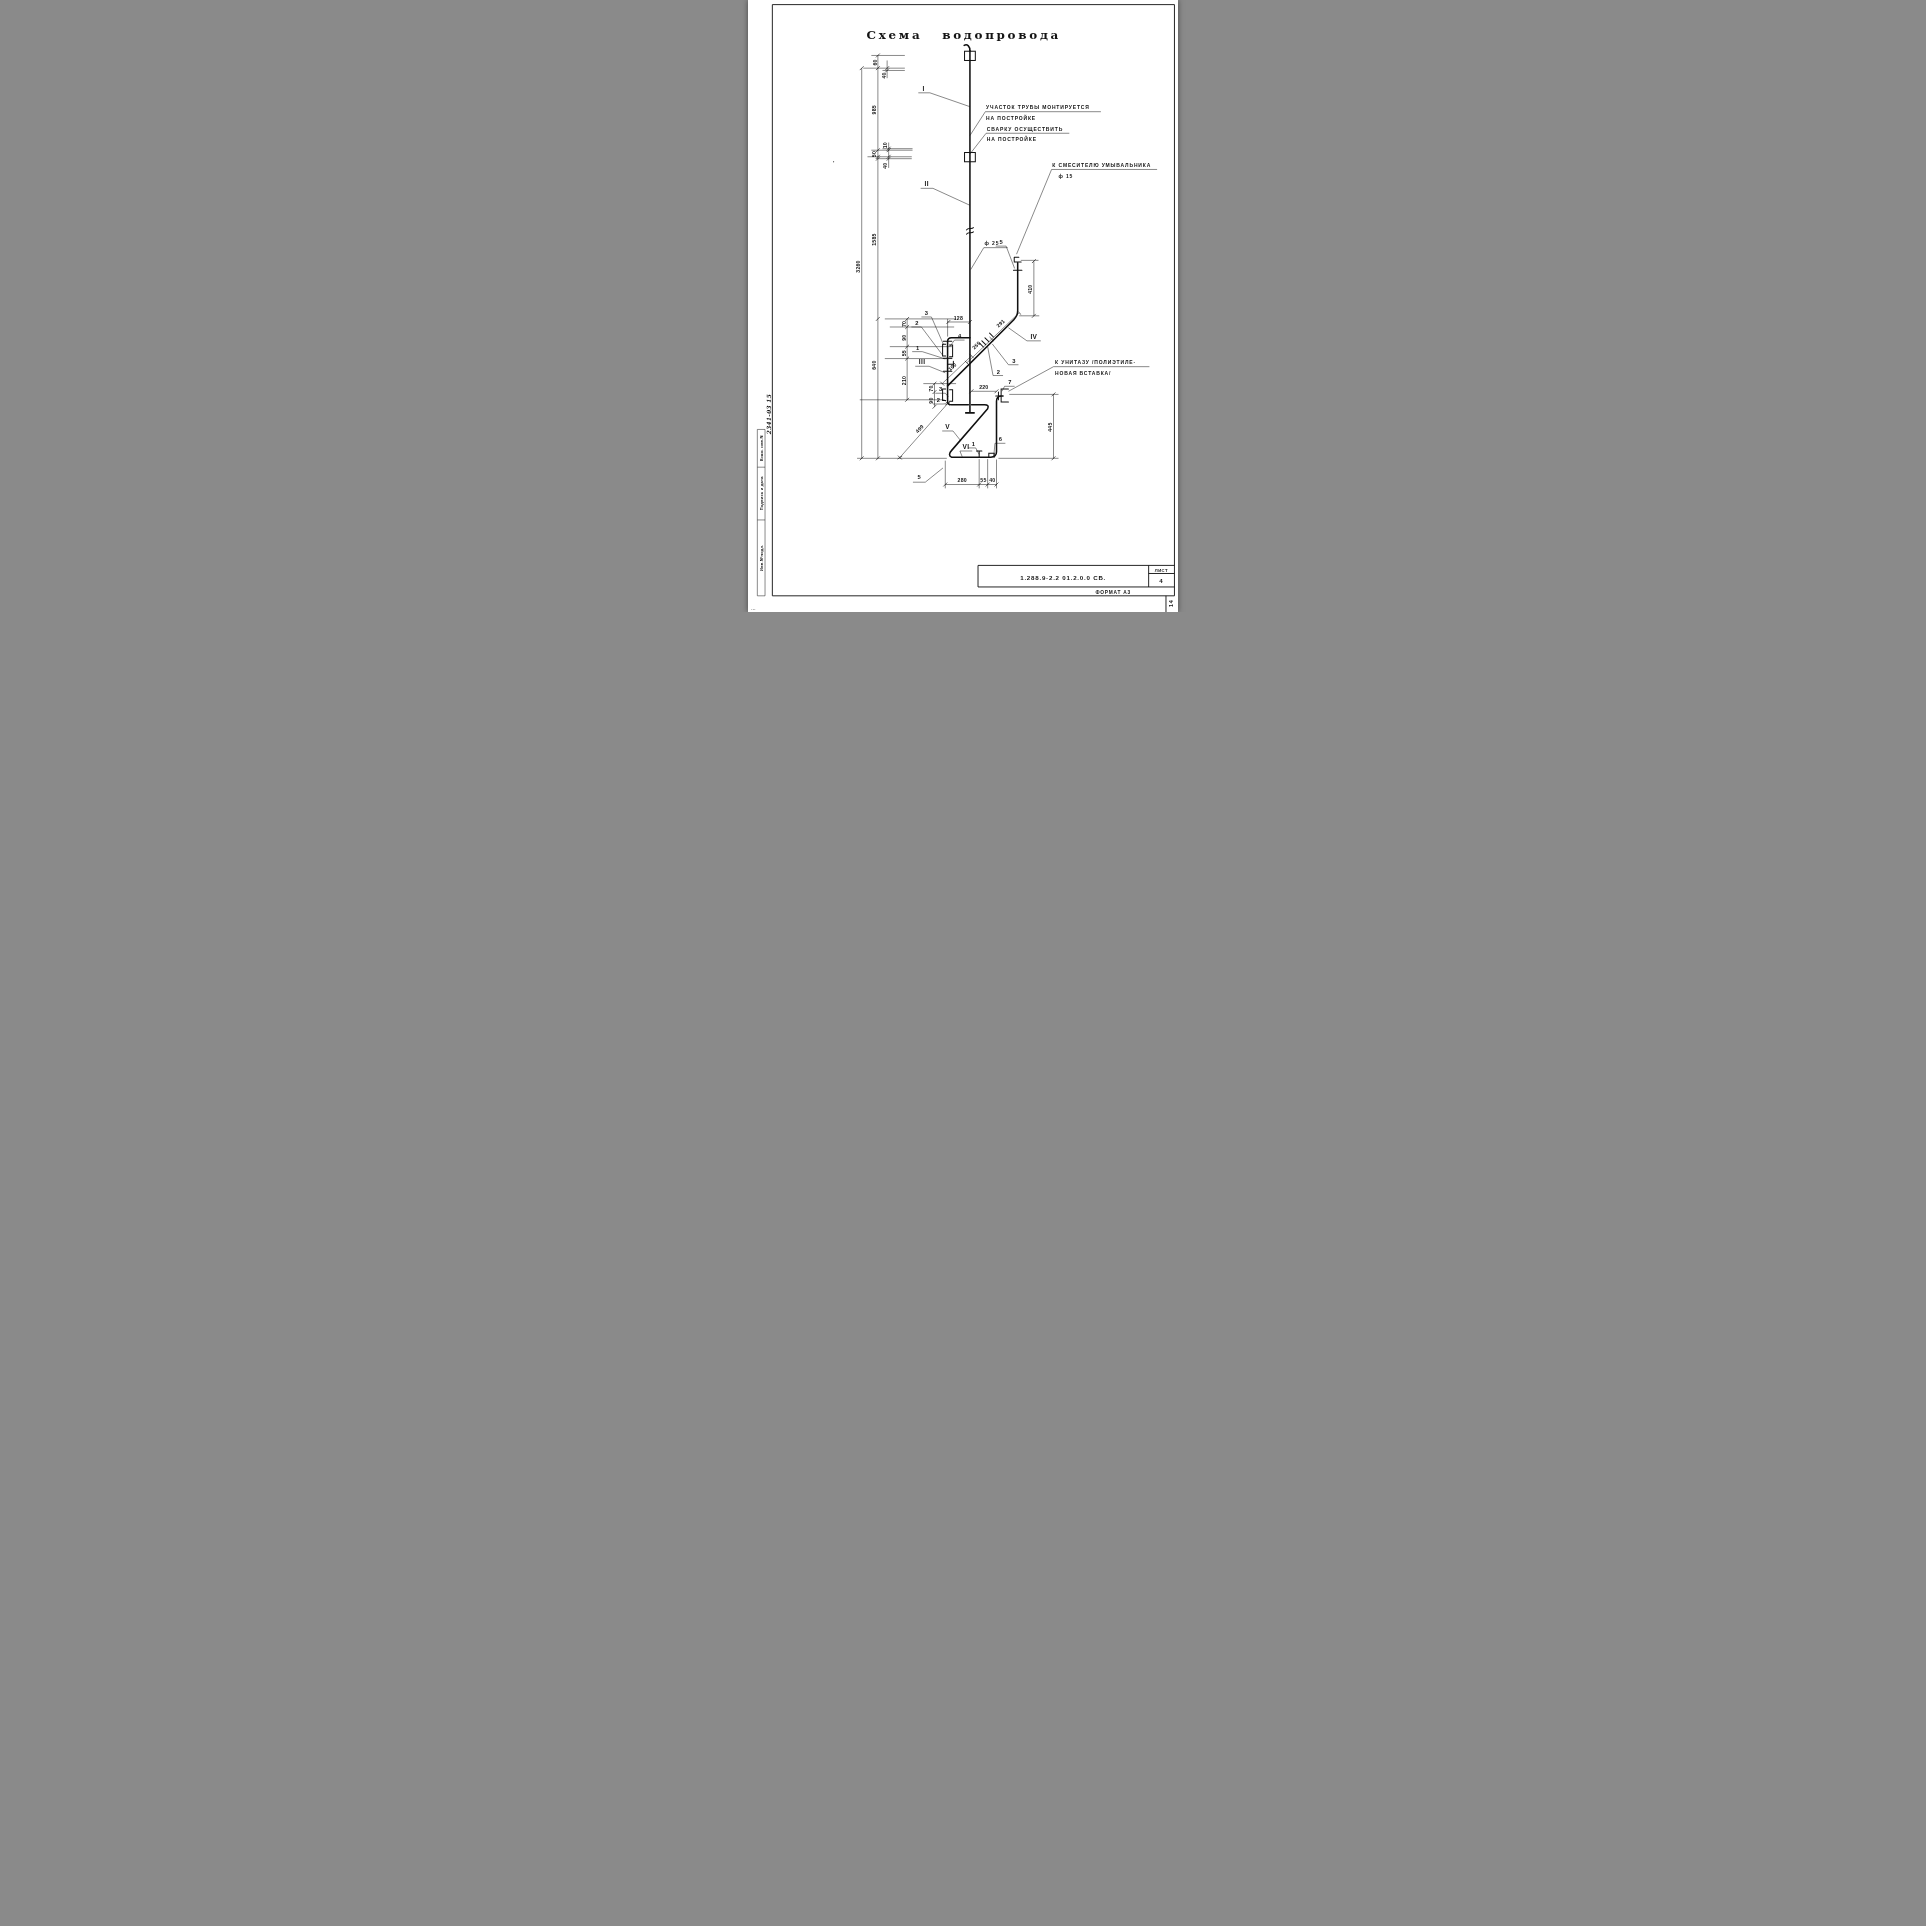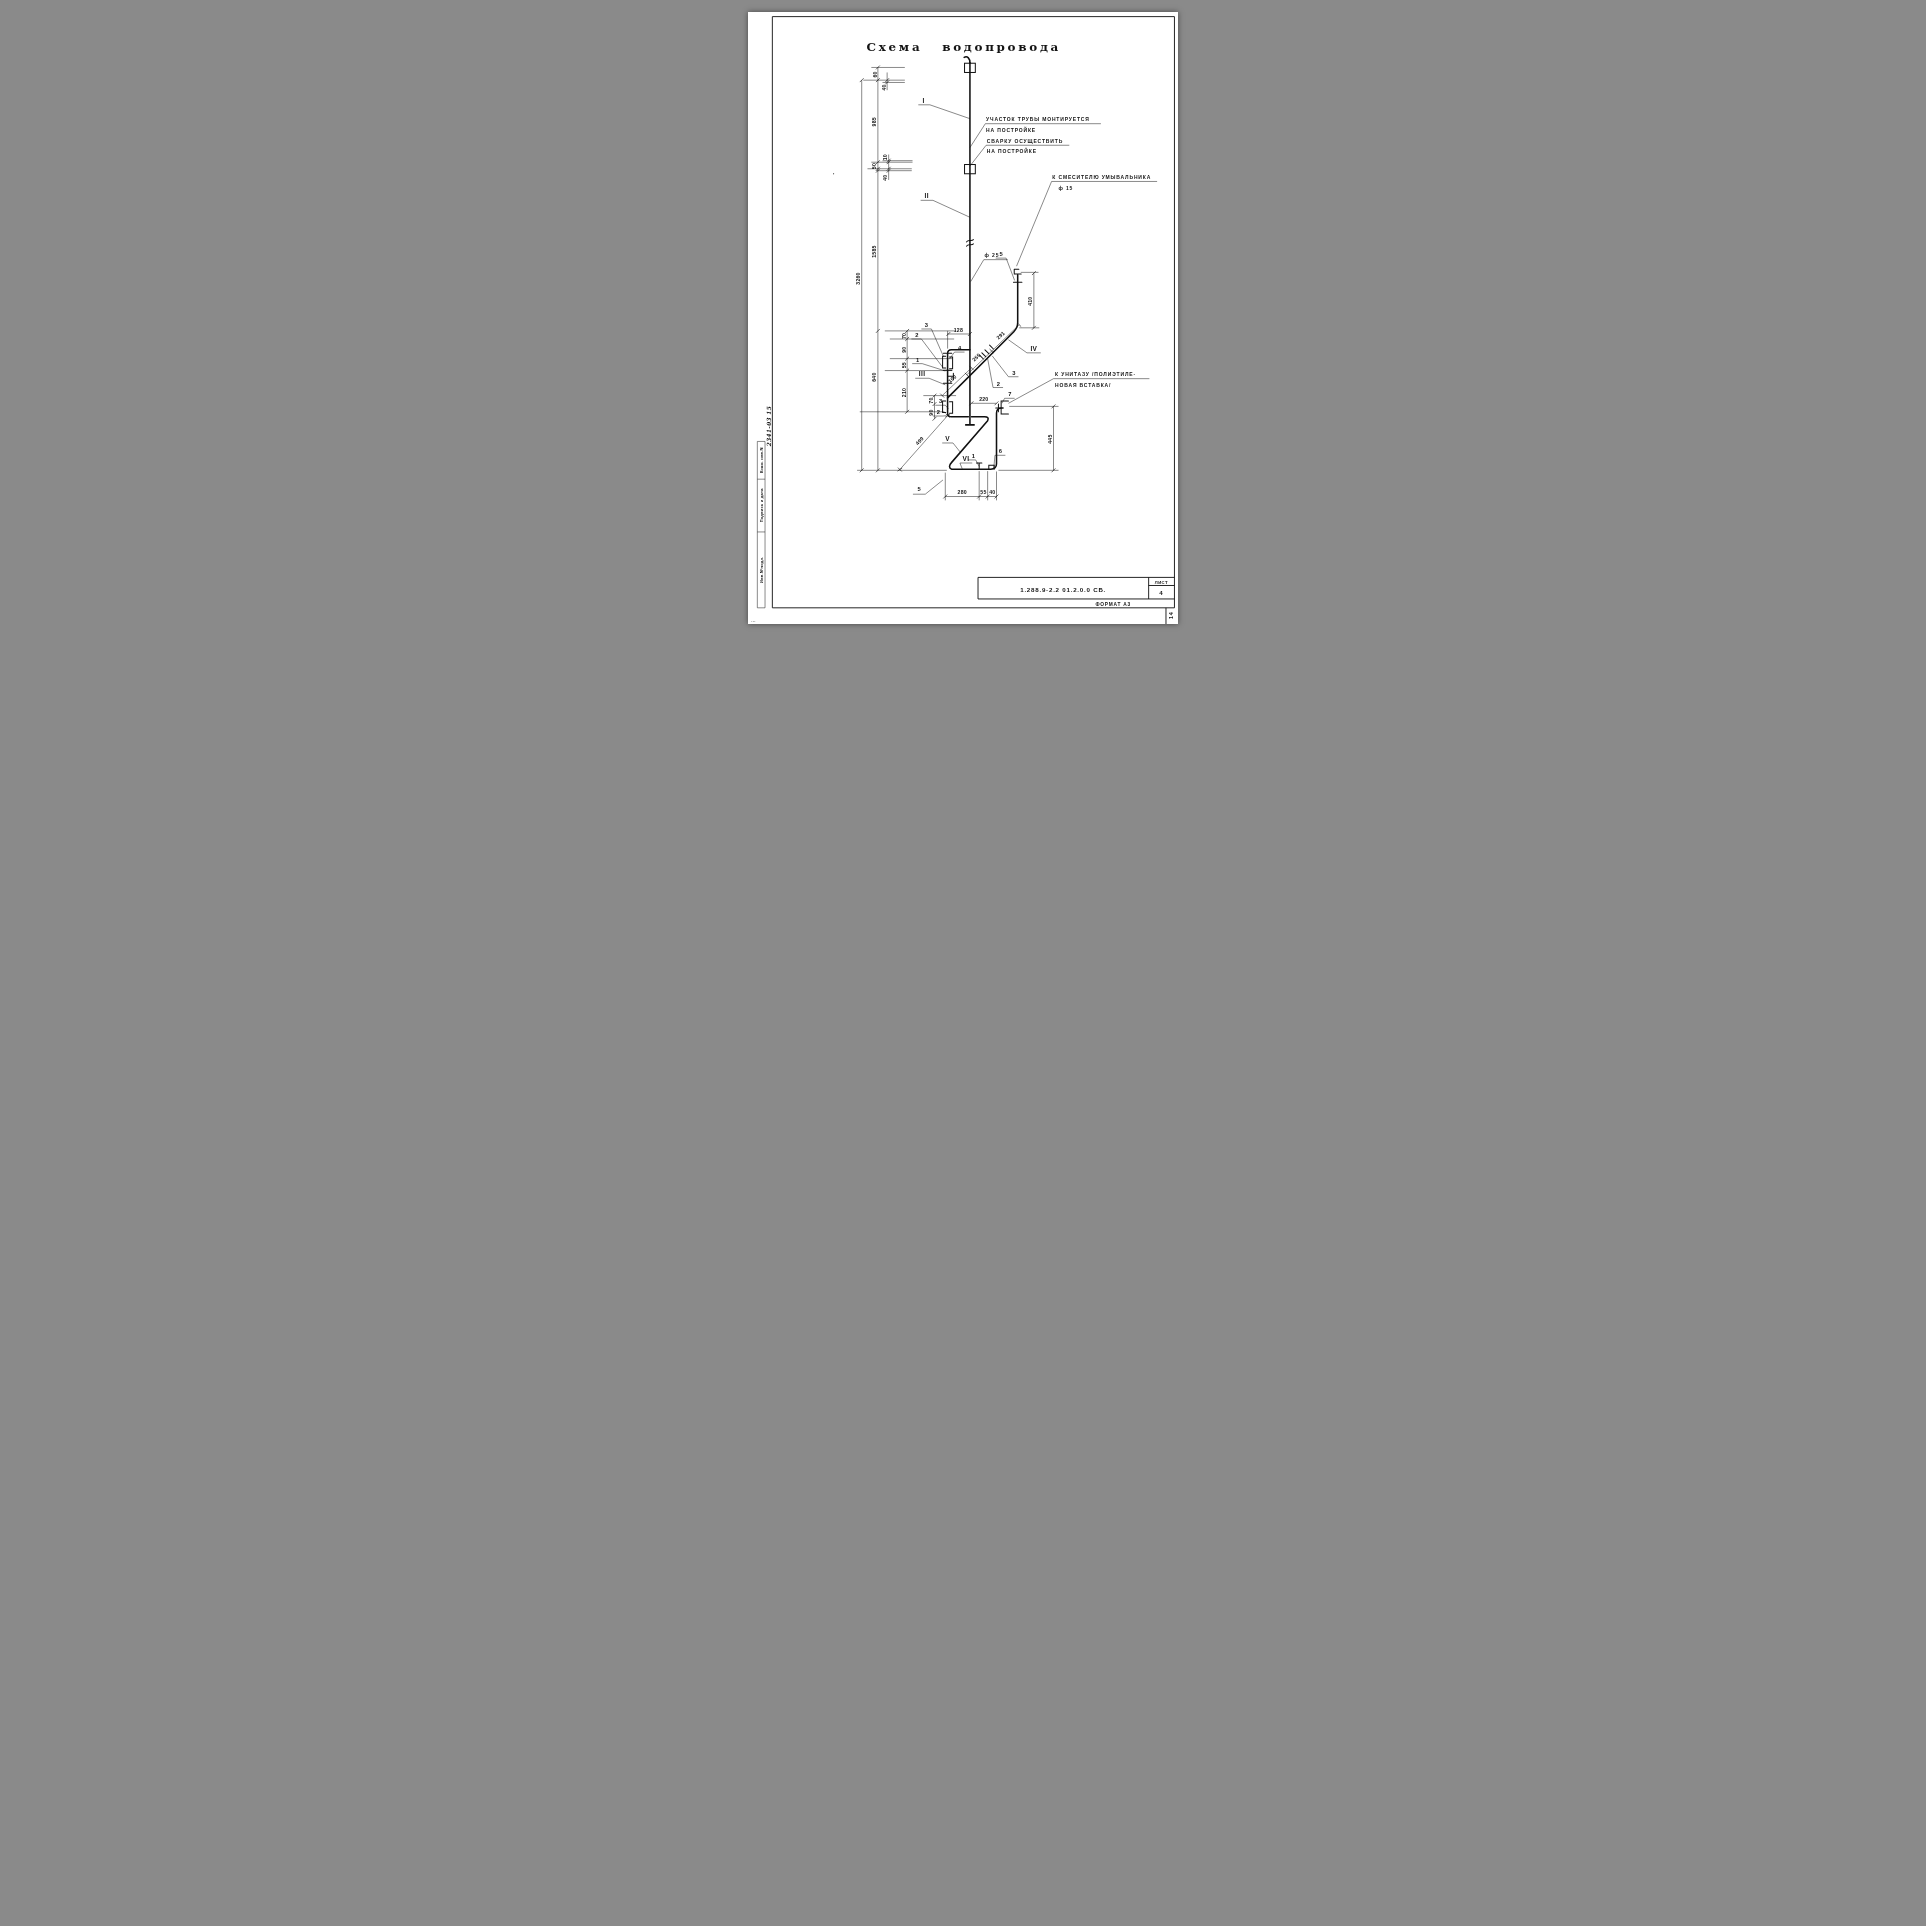--- a/index.html
+++ b/index.html
@@ -1,16 +1,16 @@
 <!DOCTYPE html>
 <html style="font-size:6.2px"><head>
 <meta charset="utf-8">
 <style>
   html,body{margin:0;padding:0;background:#8a8a8a;font-family:"Liberation Sans",sans-serif;}
-  .page{width:430px;height:612px;background:#ffffff;margin:12px auto;position:relative;box-shadow:0 0 5.4px rgba(0,0,0,.5);}
+  .page{width:430px;height:612px;background:#ffffff;margin:0 auto;position:relative;box-shadow:0 0 5.4px rgba(0,0,0,.5);}
   svg{position:absolute;left:0;top:0;}
   svg text{fill:#141414;}
   .thin{stroke:#141414;stroke-width:1.3;fill:none;}
   .tick{stroke:#141414;stroke-width:1.7;fill:none;}
   .pipe{stroke:#111;stroke-width:4;fill:none;stroke-linecap:round;stroke-linejoin:round;}
   .fit{stroke:#111;stroke-width:2.6;fill:none;stroke-linecap:round;}
   .frame{stroke:#141414;stroke-width:2.4;fill:none;}
   .dim{font-size:13.5px;font-weight:bold;letter-spacing:.5px;}
   .roman{font-size:17px;font-weight:bold;letter-spacing:1px;}
   .callout{font-size:15px;font-weight:bold;}

